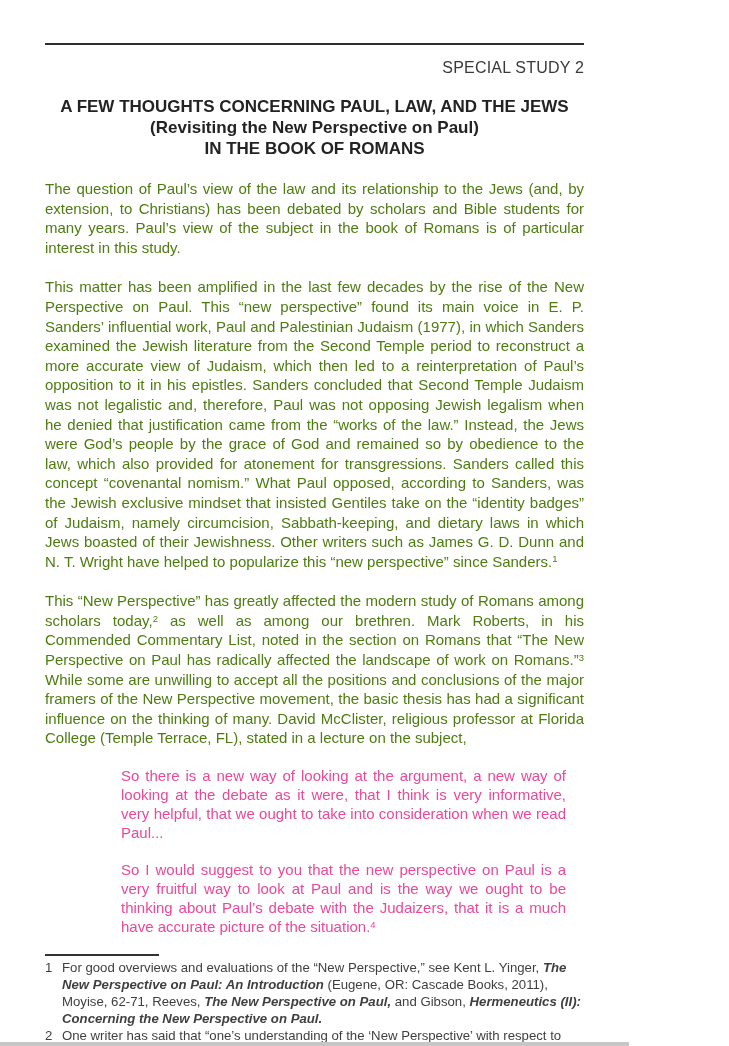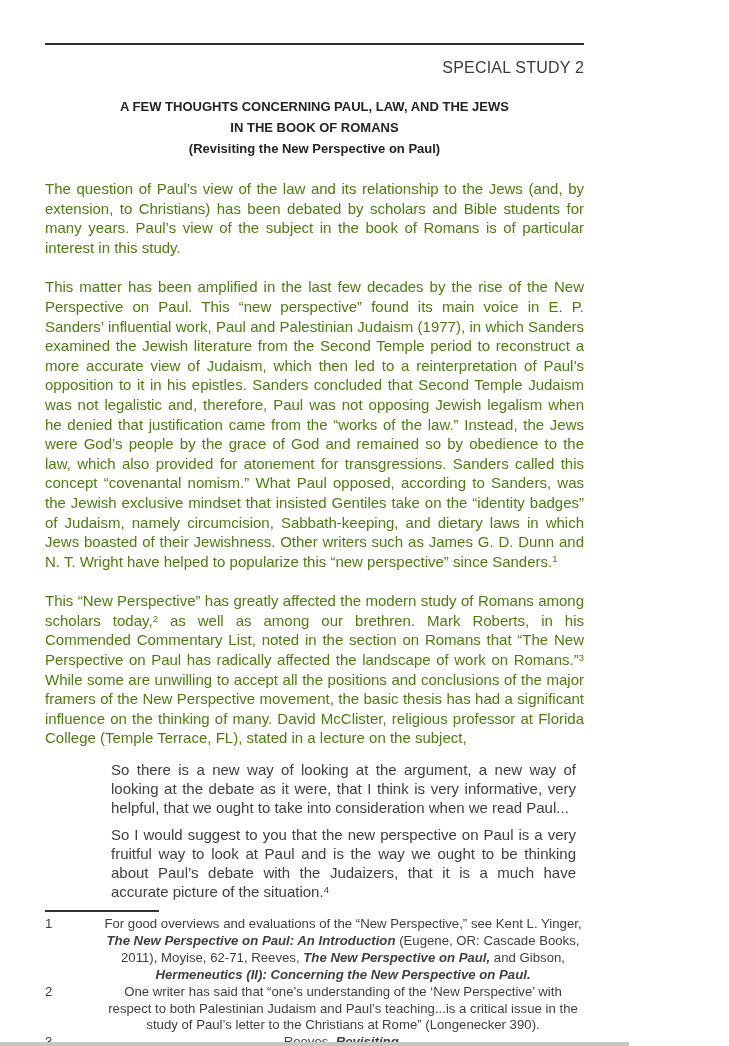--- a/index.html
+++ b/index.html
@@ -24,43 +24,43 @@
     margin-top: 13px;
     text-align: right;
     font-size: 16px;
     line-height: 20px;
     color: #3a3a3a;
     letter-spacing: 0.2px;
   }
   .title {
     margin: 18px 0 0 0;
     text-align: center;
-    font-size: 13px;
+    font-size: 17px;
     line-height: 21px;
     font-weight: 700;
     color: #232323;
   }
   .title .tl { display: block; }
   .body-para {
     margin: 20px 0 0 0;
     font-size: 15px;
     line-height: 19.6px;
     text-align: justify;
     color: #4d7c0f;
   }
   .quote {
     margin: 12px 0 0 58px;
     padding: 0;
   }
   .quote-para {
-    margin: 8px;
+    margin: 18px;
     font-size: 15px;
     line-height: 19px;
     text-align: justify;
-    color: #404040;
+    color: #ec4899;
   }
   .sup {
     font-size: 9.5px;
     position: relative;
     top: -0.45em;
     line-height: 0;
   }
   .bi {
     font-style: italic;
     font-weight: 600;
@@ -72,21 +72,21 @@
     height: 0;
   }
   .footnotes {
     margin-top: 4px;
     font-size: 13.2px;
     line-height: 16.9px;
     color: #3f3f3f;
   }
   .fn { display: flex; }
   .fn-num { flex: 0 0 17px; }
-  .fn-text { flex: 1 1 auto; text-align: center; margin-left: 40px; }
+  .fn-text { flex: 1 1 auto; text-align: left; }
   .page-num {
     margin-top: 1px;
     font-size: 13.5px;
     color: #3f3f3f;
   }
   .bottom-bar {
     position: absolute;
     left: 0; right: 0; bottom: 0;
     height: 4px;
     background: #c7c7c7;
@@ -96,22 +96,22 @@
 <body>
 
 <div class="page">
 
   <div class="top-rule"></div>
 
   <div class="kicker">SPECIAL STUDY 2</div>
 
   <h1 class="title">
     <span class="tl">A FEW THOUGHTS CONCERNING PAUL, LAW, AND THE JEWS</span>
+    <span class="tl">(Revisiting the New Perspective on Paul)</span>
     <span class="tl">IN THE BOOK OF ROMANS</span>
-    <span class="tl">(Revisiting the New Perspective on Paul)</span>
   </h1>
 
   <p class="body-para"><span>The question of Paul’s view of the law and its relationship to the Jews (and, by extension, to Christians) has been debated by scholars and Bible students for many years. Paul’s view of the subject in the book of Romans is of particular interest in this study.</span></p>
 
   <p class="body-para"><span>This matter has been amplified in the last few decades by the rise of the New Perspective on Paul. This “new perspective” found its main voice in E. P. Sanders’ influential work, Paul and Palestinian Judaism (1977), in which Sanders examined the Jewish literature from the Second Temple period to reconstruct a more accurate view of Judaism, which then led to a reinterpretation of Paul’s opposition to it in his epistles. Sanders concluded that Second Temple Judaism was not legalistic and, therefore, Paul was not opposing Jewish legalism when he denied that justification came from the “works of the law.” Instead, the Jews were God’s people by the grace of God and remained so by obedience to the law, which also provided for atonement for transgressions. Sanders called this concept “covenantal nomism.” What Paul opposed, according to Sanders, was the Jewish exclusive mindset that insisted Gentiles take on the “identity badges” of Judaism, namely circumcision, Sabbath-keeping, and dietary laws in which Jews boasted of their Jewishness. Other writers such as James G. D. Dunn and N. T. Wright have helped to popularize this “new perspective” since Sanders.</span><span class="sup">1</span></p>
 
   <p class="body-para"><span>This “New Perspective” has greatly affected the modern study of Romans among scholars today,</span><span class="sup">2</span><span> as well as among our brethren. Mark Roberts, in his Commended Commentary List, noted in the section on Romans that “The New Perspective on Paul has radically affected the landscape of work on Romans.”</span><span class="sup">3</span><span> While some are unwilling to accept all the positions and conclusions of the major framers of the New Perspective movement, the basic thesis has had a significant influence on the thinking of many. David McClister, religious professor at Florida College (Temple Terrace, FL), stated in a lecture on the subject,</span></p>
 
   <blockquote class="quote">
     <p class="quote-para"><span>So there is a new way of looking at the argument, a new way of looking at the debate as it were, that I think is very informative, very helpful, that we ought to take into consideration when we read Paul...</span></p>

